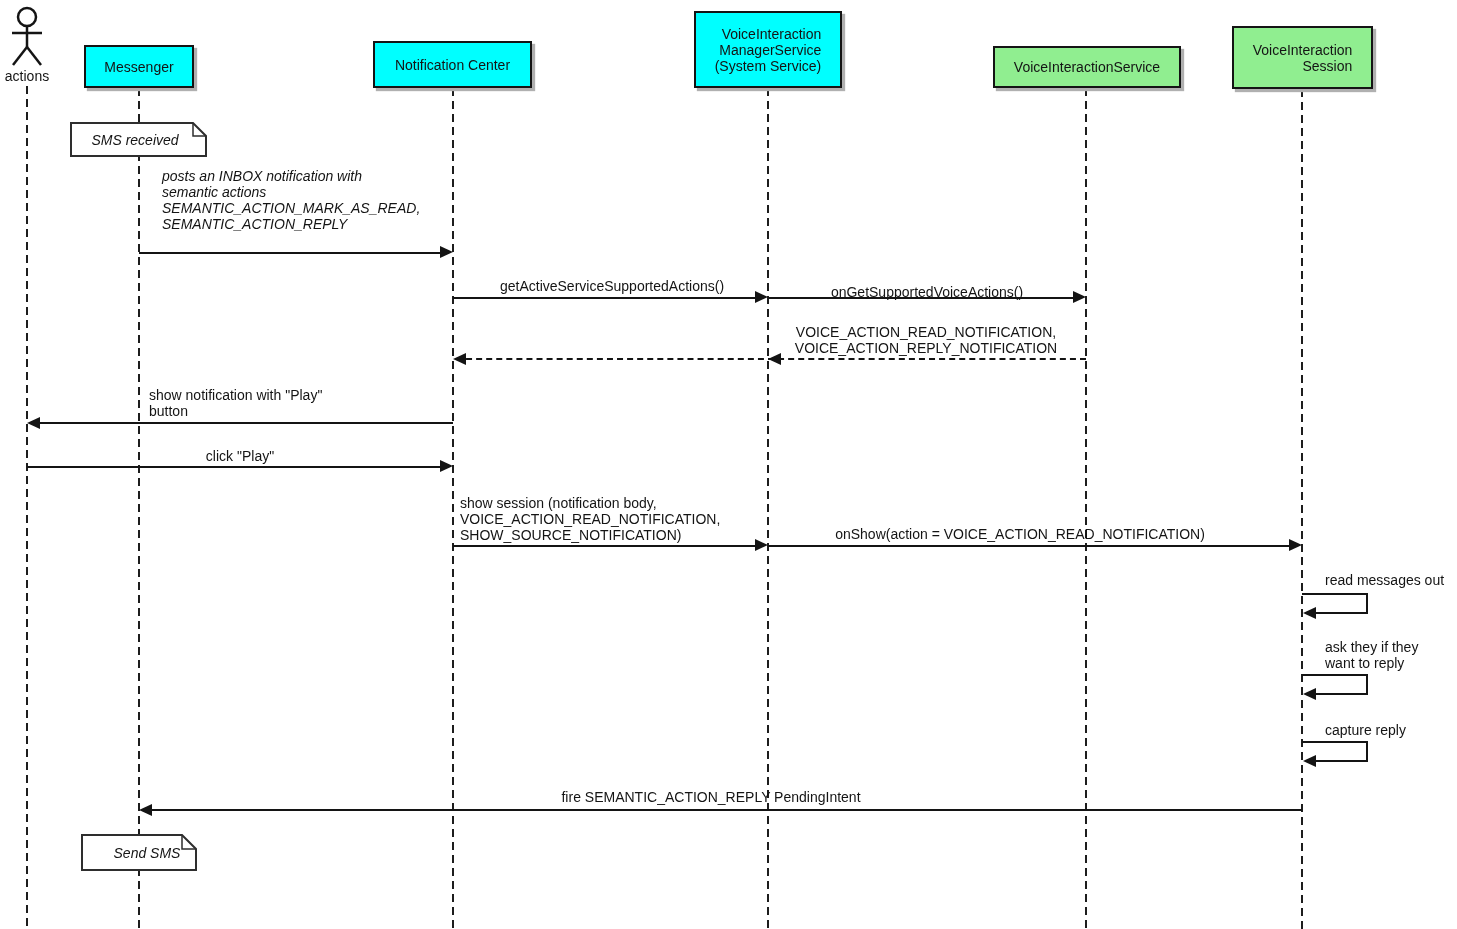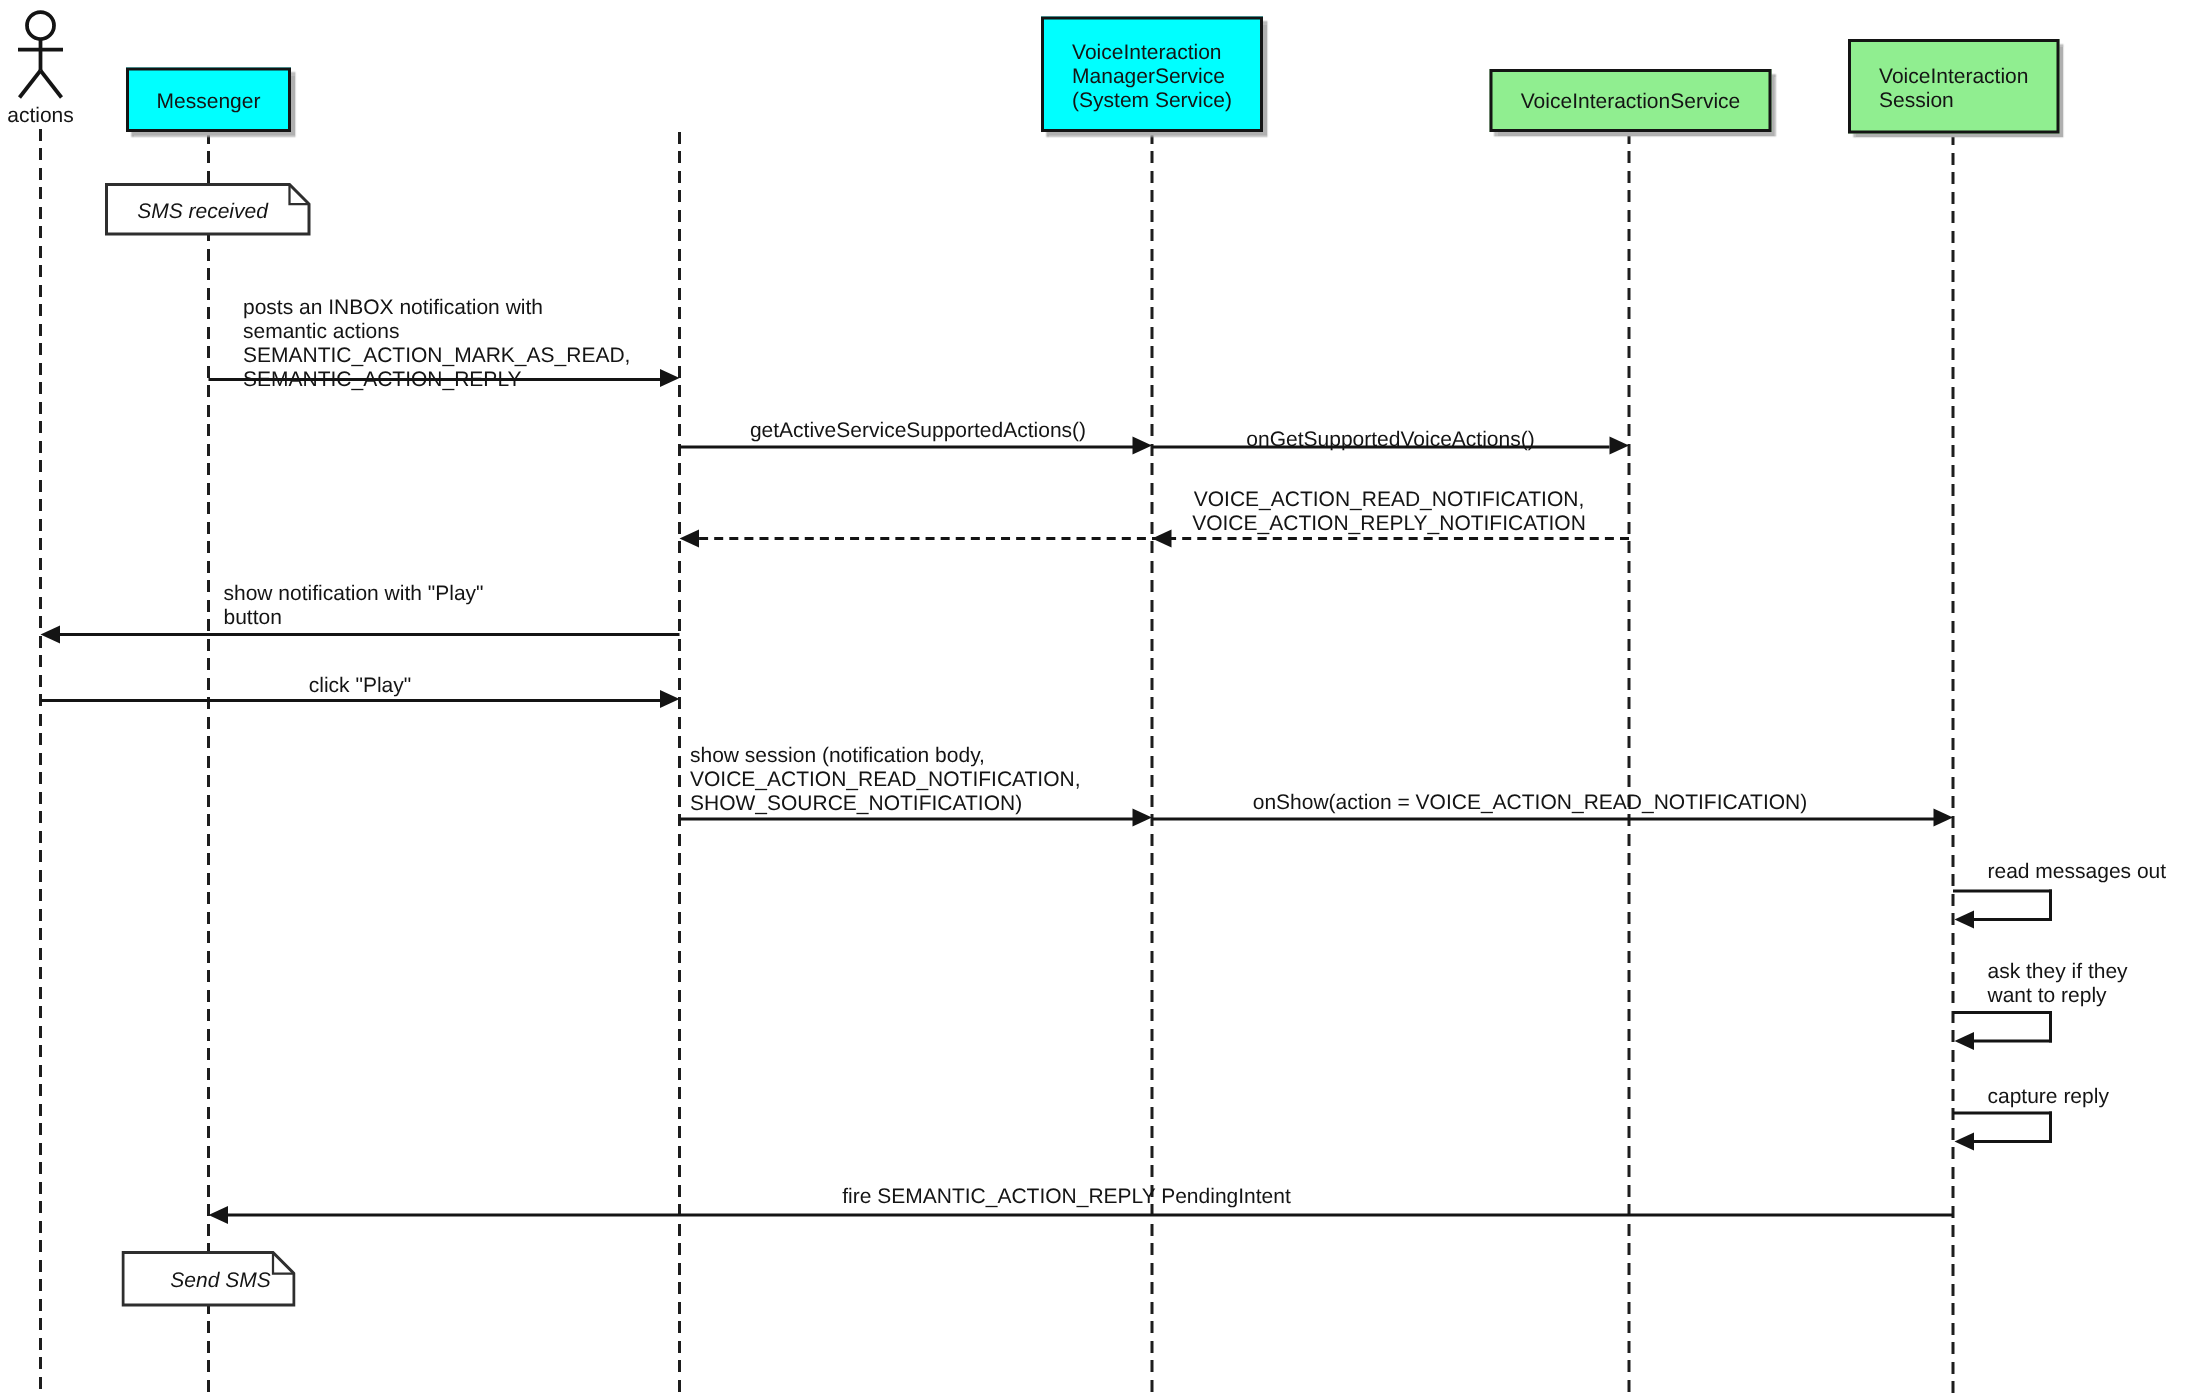--- a/index.html
+++ b/index.html
@@ -6,21 +6,21 @@
   #canvas{
     position:relative;width:1457px;height:929px;background:#ffffff;
     font-family:"Liberation Sans",sans-serif;color:#141414;overflow:hidden;
   }
   .lifeline{
     position:absolute;width:2px;
     background:repeating-linear-gradient(180deg,#1d1d1d 0,#1d1d1d 8px,transparent 8px,transparent 13px);
   }
   .participant{
     position:absolute;border:2px solid #141414;box-shadow:3px 3px 1px #b0b0b0;
-    display:flex;align-items:center;justify-content:center;text-align:left;
+    display:flex;align-items:center;justify-content:center;text-align:right;
     font-size:14px;line-height:16px;white-space:pre-line;box-sizing:border-box;
   }
   .cyan{background:#00ffff;}
   .green{background:#90ee90;}
   .msg-line{position:absolute;height:0;border-top:2px solid #141414;}
   .msg-line.dashed{border-top-style:dashed;}
   .arr-r{position:absolute;width:0;height:0;border-top:6px solid transparent;border-bottom:6px solid transparent;border-left:13px solid #141414;}
   .arr-l{position:absolute;width:0;height:0;border-top:6px solid transparent;border-bottom:6px solid transparent;border-right:13px solid #141414;}
   .v-line{position:absolute;width:0;border-left:2px solid #141414;}
   .lbl{position:absolute;font-size:14px;line-height:16px;white-space:pre-line;}
@@ -47,36 +47,37 @@
   <svg style="position:absolute;left:5px;top:5px;" width="44" height="62" viewBox="0 0 44 62">
     <circle cx="22" cy="12" r="9" fill="none" stroke="#141414" stroke-width="2.5"></circle>
     <line x1="22" y1="21" x2="22" y2="42" stroke="#141414" stroke-width="2.5"></line>
     <line x1="7" y1="28" x2="37" y2="28" stroke="#141414" stroke-width="2.5"></line>
     <line x1="22" y1="42" x2="8" y2="60" stroke="#141414" stroke-width="2.5"></line>
     <line x1="22" y1="42" x2="36" y2="60" stroke="#141414" stroke-width="2.5"></line>
   </svg>
   <div class="actor-label" style="left:0px;top:68px;width:54px;">actions</div>
 
   <div class="participant cyan" style="left:84px;top:45px;width:110px;height:43px;">Messenger</div>
+  <div class="participant cyan" style="left:373px;top:41px;width:159px;height:47px;">Notification Center</div>
   <div class="participant cyan" style="left:694px;top:11px;width:148px;height:77px;">VoiceInteraction
 ManagerService
 (System Service)</div>
   <div class="participant green" style="left:993px;top:46px;width:188px;height:42px;">VoiceInteractionService</div>
   <div class="participant green" style="left:1232px;top:26px;width:141px;height:63px;">VoiceInteraction
 Session</div>
 
   <div class="note-wrap" style="left:70px;top:122px;width:138px;height:36px;">
     <svg width="138" height="36" viewBox="0 0 138 36">
       <path d="M1 1 H123 L136 14 V34 H1 Z" fill="#ffffff" stroke="#2e2e2e" stroke-width="2"></path>
       <path d="M123 1 V14 H136" fill="none" stroke="#2e2e2e" stroke-width="1.5"></path>
     </svg>
     <div class="note-text">SMS received</div>
   </div>
 
-  <div class="lbl" style="left:162px;top:196px;">posts an INBOX notification with
+  <div class="lbl" style="left:162px;top:168px;font-style:italic;">posts an INBOX notification with
 semantic actions
 SEMANTIC_ACTION_MARK_AS_READ,
 SEMANTIC_ACTION_REPLY</div>
   <div class="msg-line" style="left:139px;top:252px;width:302px;"></div>
   <div class="arr-r" style="left:440px;top:246px;"></div>
 
   <div class="lbl center" style="left:612px;top:278px;">getActiveServiceSupportedActions()</div>
   <div class="msg-line" style="left:453px;top:297px;width:303px;"></div>
   <div class="arr-r" style="left:755px;top:291px;"></div>
 

